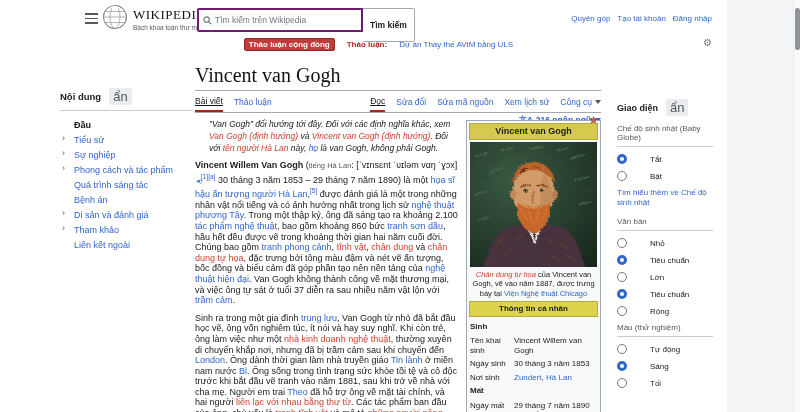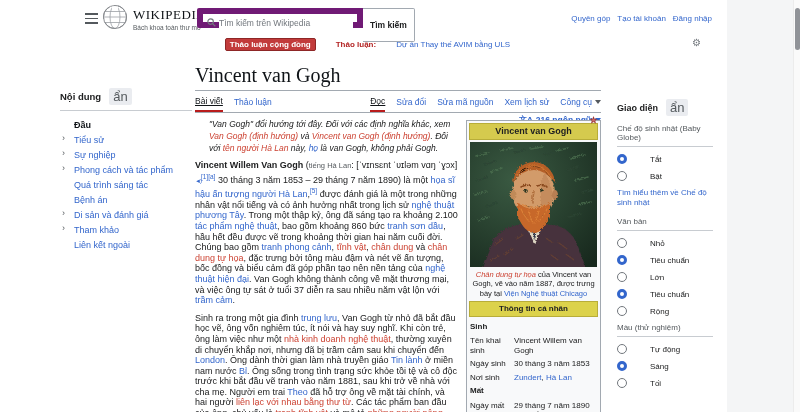--- a/index.html
+++ b/index.html
@@ -13,29 +13,29 @@
   .scroll-thumb { position:absolute; left:1px; top:8px; width:5px; height:42px; background:#909398; border-radius:3px; }
 
   
   .header { position:absolute; left:0; top:0; width:727px; height:36px; background:#fff; }
   .hamburger { position:absolute; left:85px; top:13px; width:13px; height:11px; cursor:pointer; }
   .hamburger i { display:block; height:1.6px; background:#54595d; margin-bottom:3px; }
   .logo { position:absolute; left:102px; top:4px; display:flex; align-items:center; gap:5px; }
   .logo-text .wm { font-family:"Liberation Serif", serif; font-size:13px; letter-spacing:.5px; color:#101418; }
   .logo-text .tg { font-size:6.5px; color:#54595d; margin-top:1px; }
   .searchwrap { position:absolute; left:197px; top:8px; display:flex; }
-  .searchbox { width:166px; height:20px; border:6px solid #701a75; border-radius:2px 0 0 2px; display:flex; align-items:flex-start; padding:4px 4px; background:#fff; }
+  .searchbox { width:166px; height:20px; border:2px solid #701a75; border-radius:2px 0 0 2px; display:flex; align-items:center; padding:10px 4px; background:#fff; }
   .searchbox input { border:none; outline:none; font-size:8.5px; width:100%; color:#202122; font-family:"Liberation Sans",sans-serif; }
   .searchbox input::placeholder { color:#72777d; }
   .searchbtn { height:34px; border:1px solid #a2a9b1; border-left:none; border-radius:0 2px 2px 0; background:#fff; font-size:8.5px; font-weight:bold; padding:0 7px; color:#202122; cursor:pointer; font-family:"Liberation Sans",sans-serif; }
   .header-links { position:absolute; left:600px; top:14px; width:112px; display:flex; gap:7px; justify-content:flex-end; font-size:8px; }
   .header-links span { color:#3366cc; cursor:pointer; white-space:nowrap; }
 
   
-  .notice { position:absolute; left:4px; top:36px; width:727px; height:17px; font-size:8px; display:flex; align-items:center; justify-content:center; gap:20px; }
+  .notice { position:absolute; left:15px; top:36px; width:727px; height:17px; font-size:8px; display:flex; align-items:center; justify-content:center; gap:12px; }
   .notice-badge { background:#c23b3b; color:#fff; border:1px solid #8e2626; border-radius:2px; padding:0 4px; font-weight:bold; line-height:11px; }
   .notice-bold { color:#b32424; font-weight:bold; }
   .notice-link { color:#3366cc; cursor:pointer; }
   .notice-gear { position:absolute; left:688px; top:1px; color:#72777d; font-size:10px; cursor:pointer; }
 
   
   .toc { position:absolute; left:60px; top:88px; width:132px; font-size:9px; }
   .toc-head { display:flex; align-items:center; gap:8px; padding-bottom:5px; border-bottom:1px solid #c8ccd1; }
   .toc-title { font-weight:bold; font-size:9.5px; }
   .chip { background:#eaecf0; color:#54595d; font-size:13px; padding:1px 4px; border-radius:2px; cursor:pointer; }

